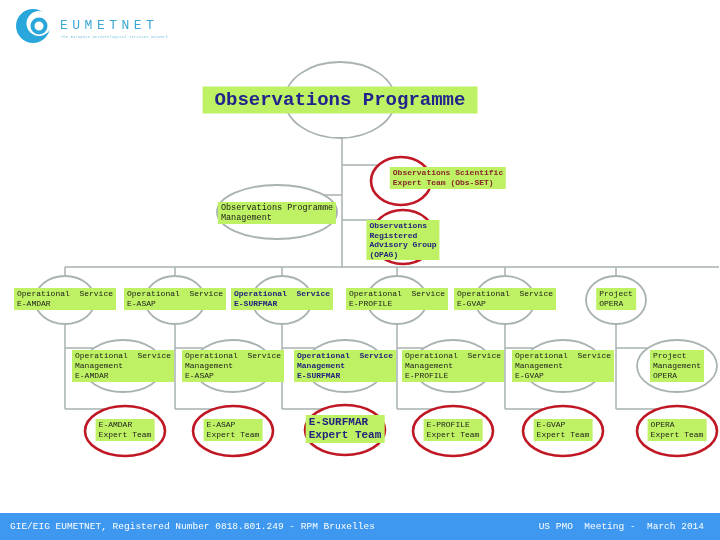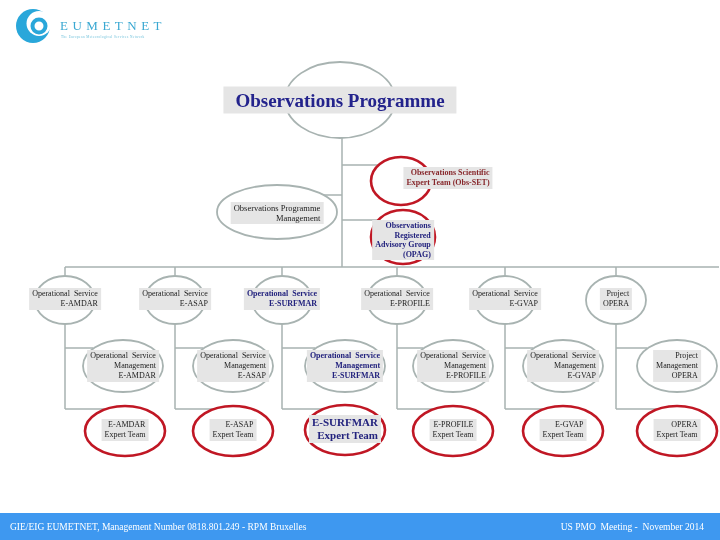--- a/index.html
+++ b/index.html
@@ -1,23 +1,23 @@
 <!DOCTYPE html>
 <html><head>
 <meta charset="utf-8">
 <style>
   html,body{margin:0;padding:0;background:#fff;}
   .slide{
     position:relative;width:720px;height:540px;background:#ffffff;
-    font-family:Liberation Serif, serif;overflow:hidden;
+    font-family:Liberation Mono, monospace;overflow:hidden;
   }
   svg.wires{position:absolute;left:0;top:0;z-index:1;}
   .node{
     position:absolute;transform:translate(-50%,-50%);
-    background:#e5e5e5;white-space:pre;text-align:right;
+    background:#bef264;white-space:pre;text-align:left;
     font-size:8px;line-height:10px;color:#1c1c1c;
     padding:1px 3px;z-index:2;
   }
   .node.title-node{
     font-size:19px;font-weight:bold;color:#23238c;line-height:23px;padding:2px 12px;
   }
   .node.maroon{color:#87272b;font-weight:bold;margin-left:47px;}
   .node.navy{color:#23237e;font-weight:bold;}
   .node.navy-big{color:#23237e;font-weight:bold;font-size:11px;line-height:13px;}
   .node.opag-node{color:#23237e;font-weight:bold;line-height:9.5px;}
@@ -145,17 +145,17 @@
   <div class="node navy-big" style="left:345px;top:429px">E-SURFMAR
 Expert Team</div>
   <div class="node" style="left:453px;top:430px">E-PROFILE
 Expert Team</div>
   <div class="node" style="left:563px;top:430px">E-GVAP
 Expert Team</div>
   <div class="node" style="left:677px;top:430px">OPERA
 Expert Team</div>
 
   <div class="footer">
-    <span>GIE/EIG EUMETNET, Management Number 0818.801.249 - RPM Bruxelles</span>
-    <span>US PMO  Meeting -  November 2014</span>
+    <span>GIE/EIG EUMETNET, Registered Number 0818.801.249 - RPM Bruxelles</span>
+    <span>US PMO  Meeting -  March 2014</span>
   </div>
 
 </div>
 
 </body></html>

